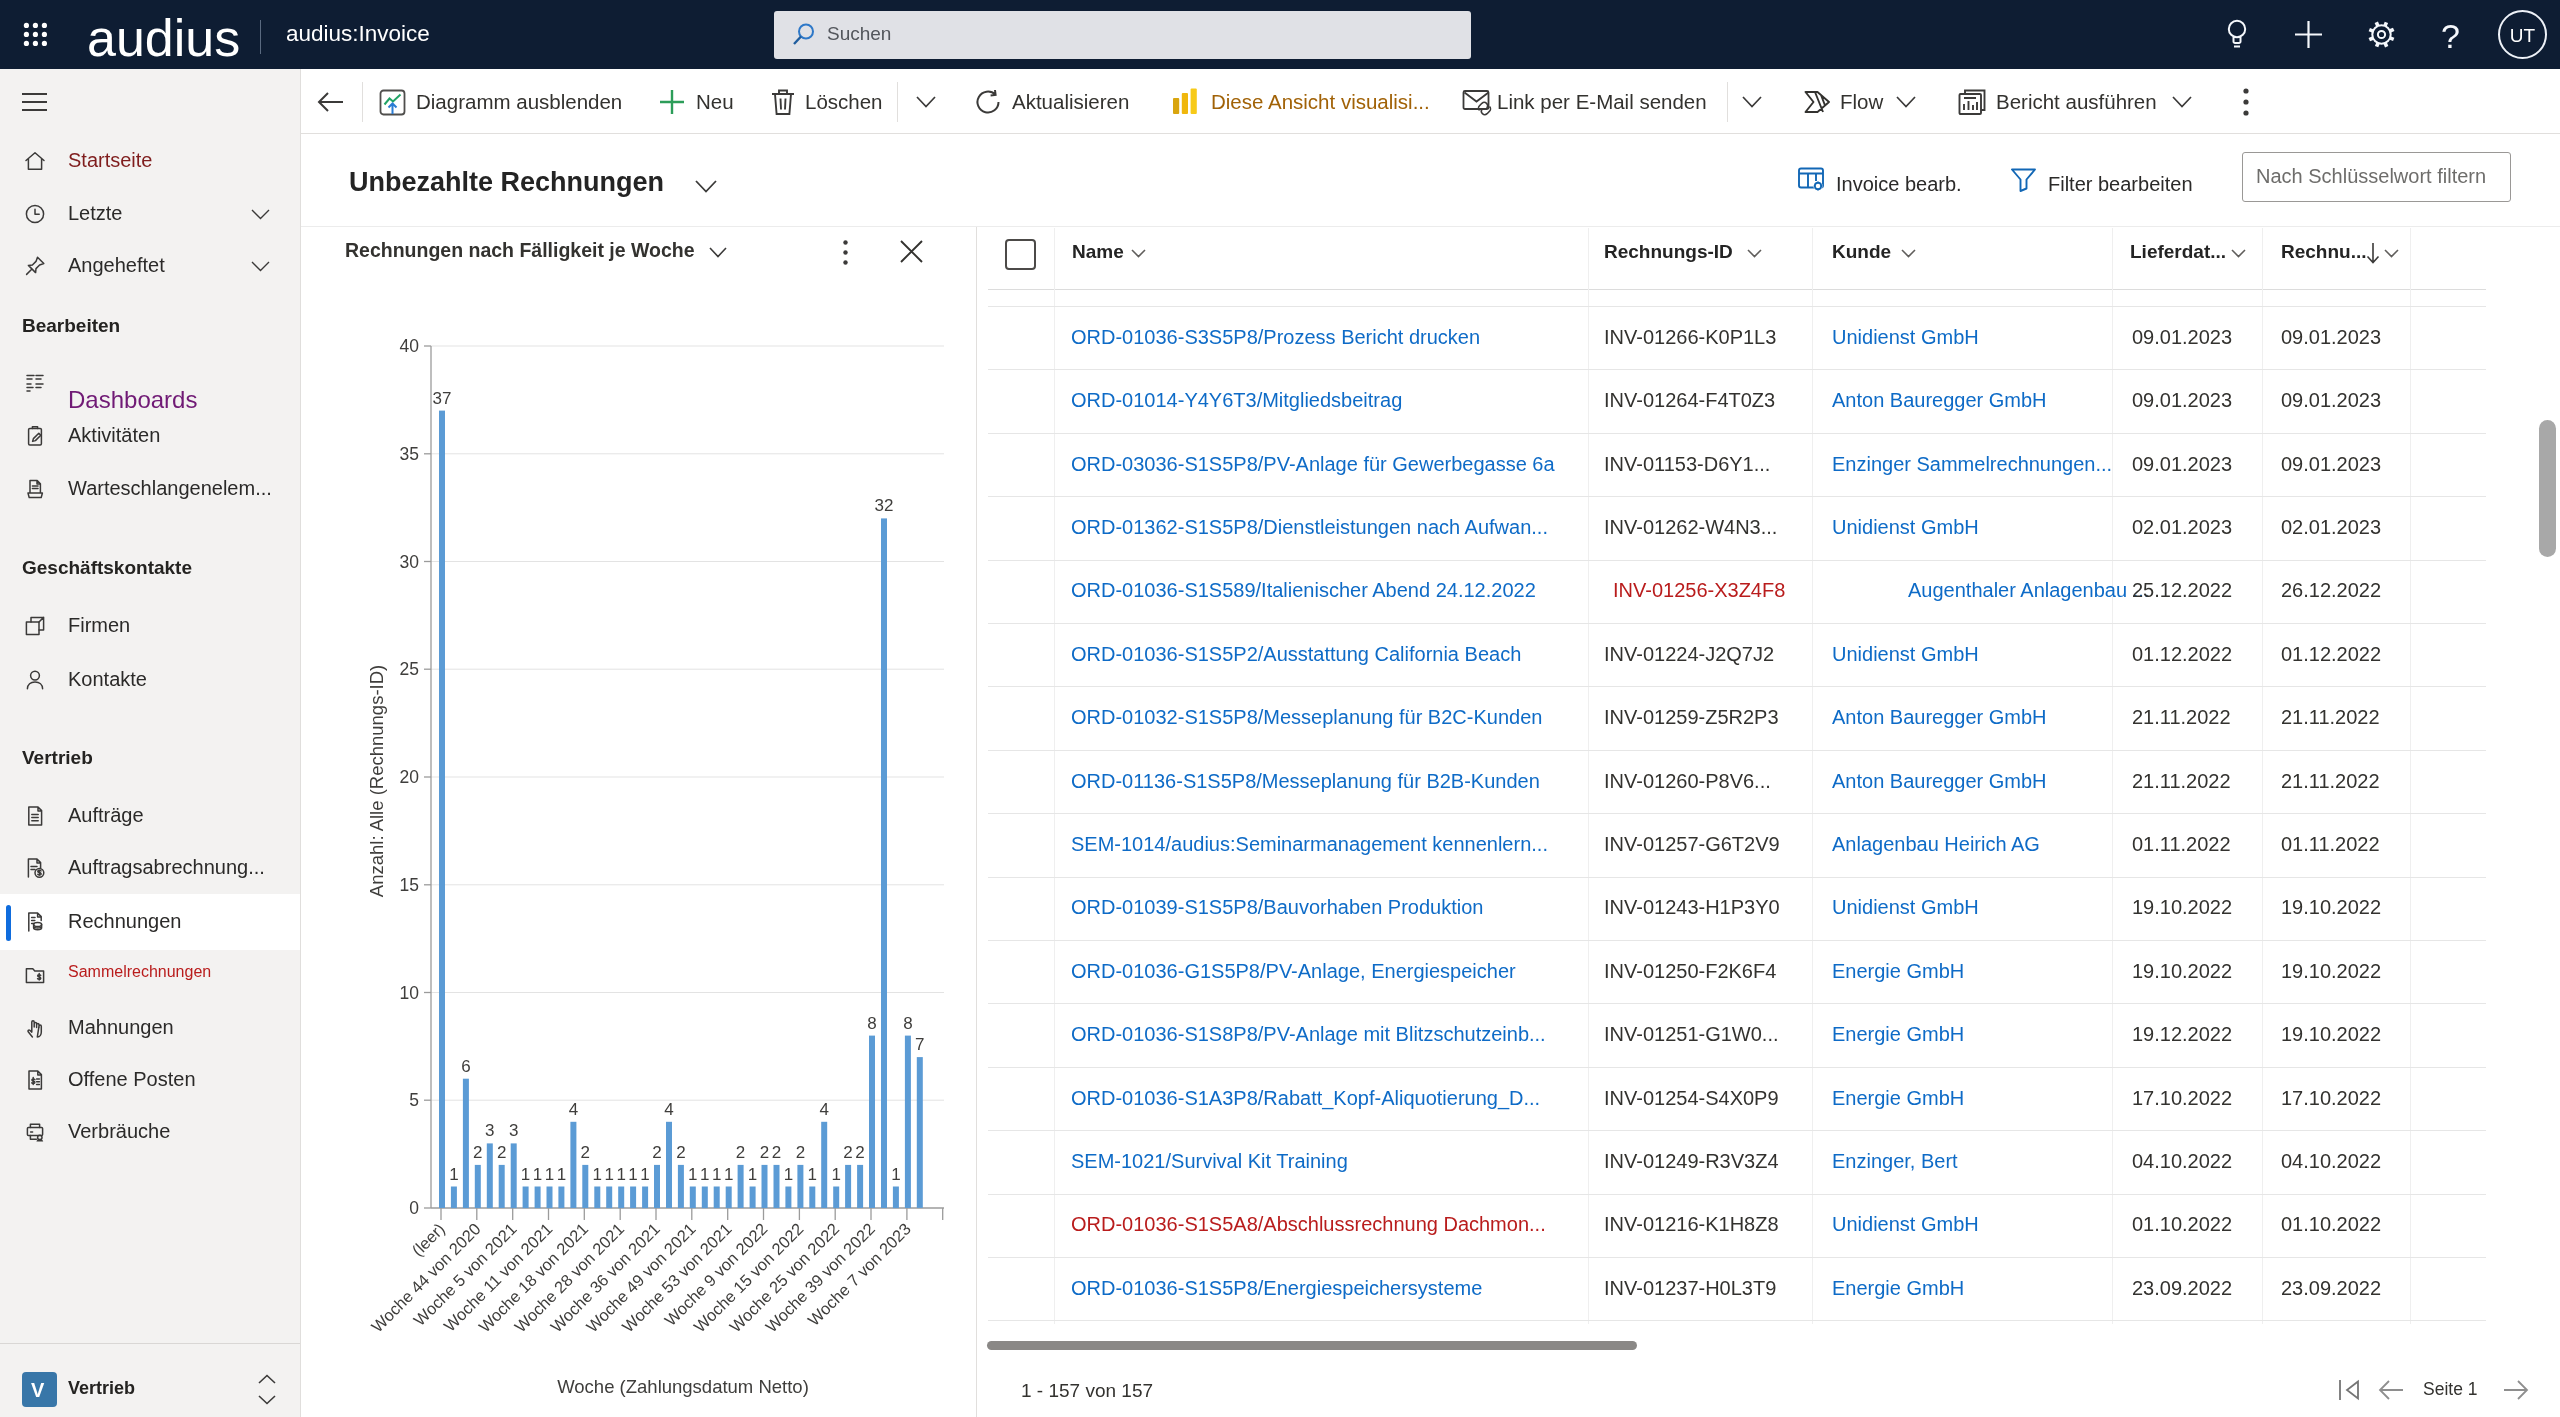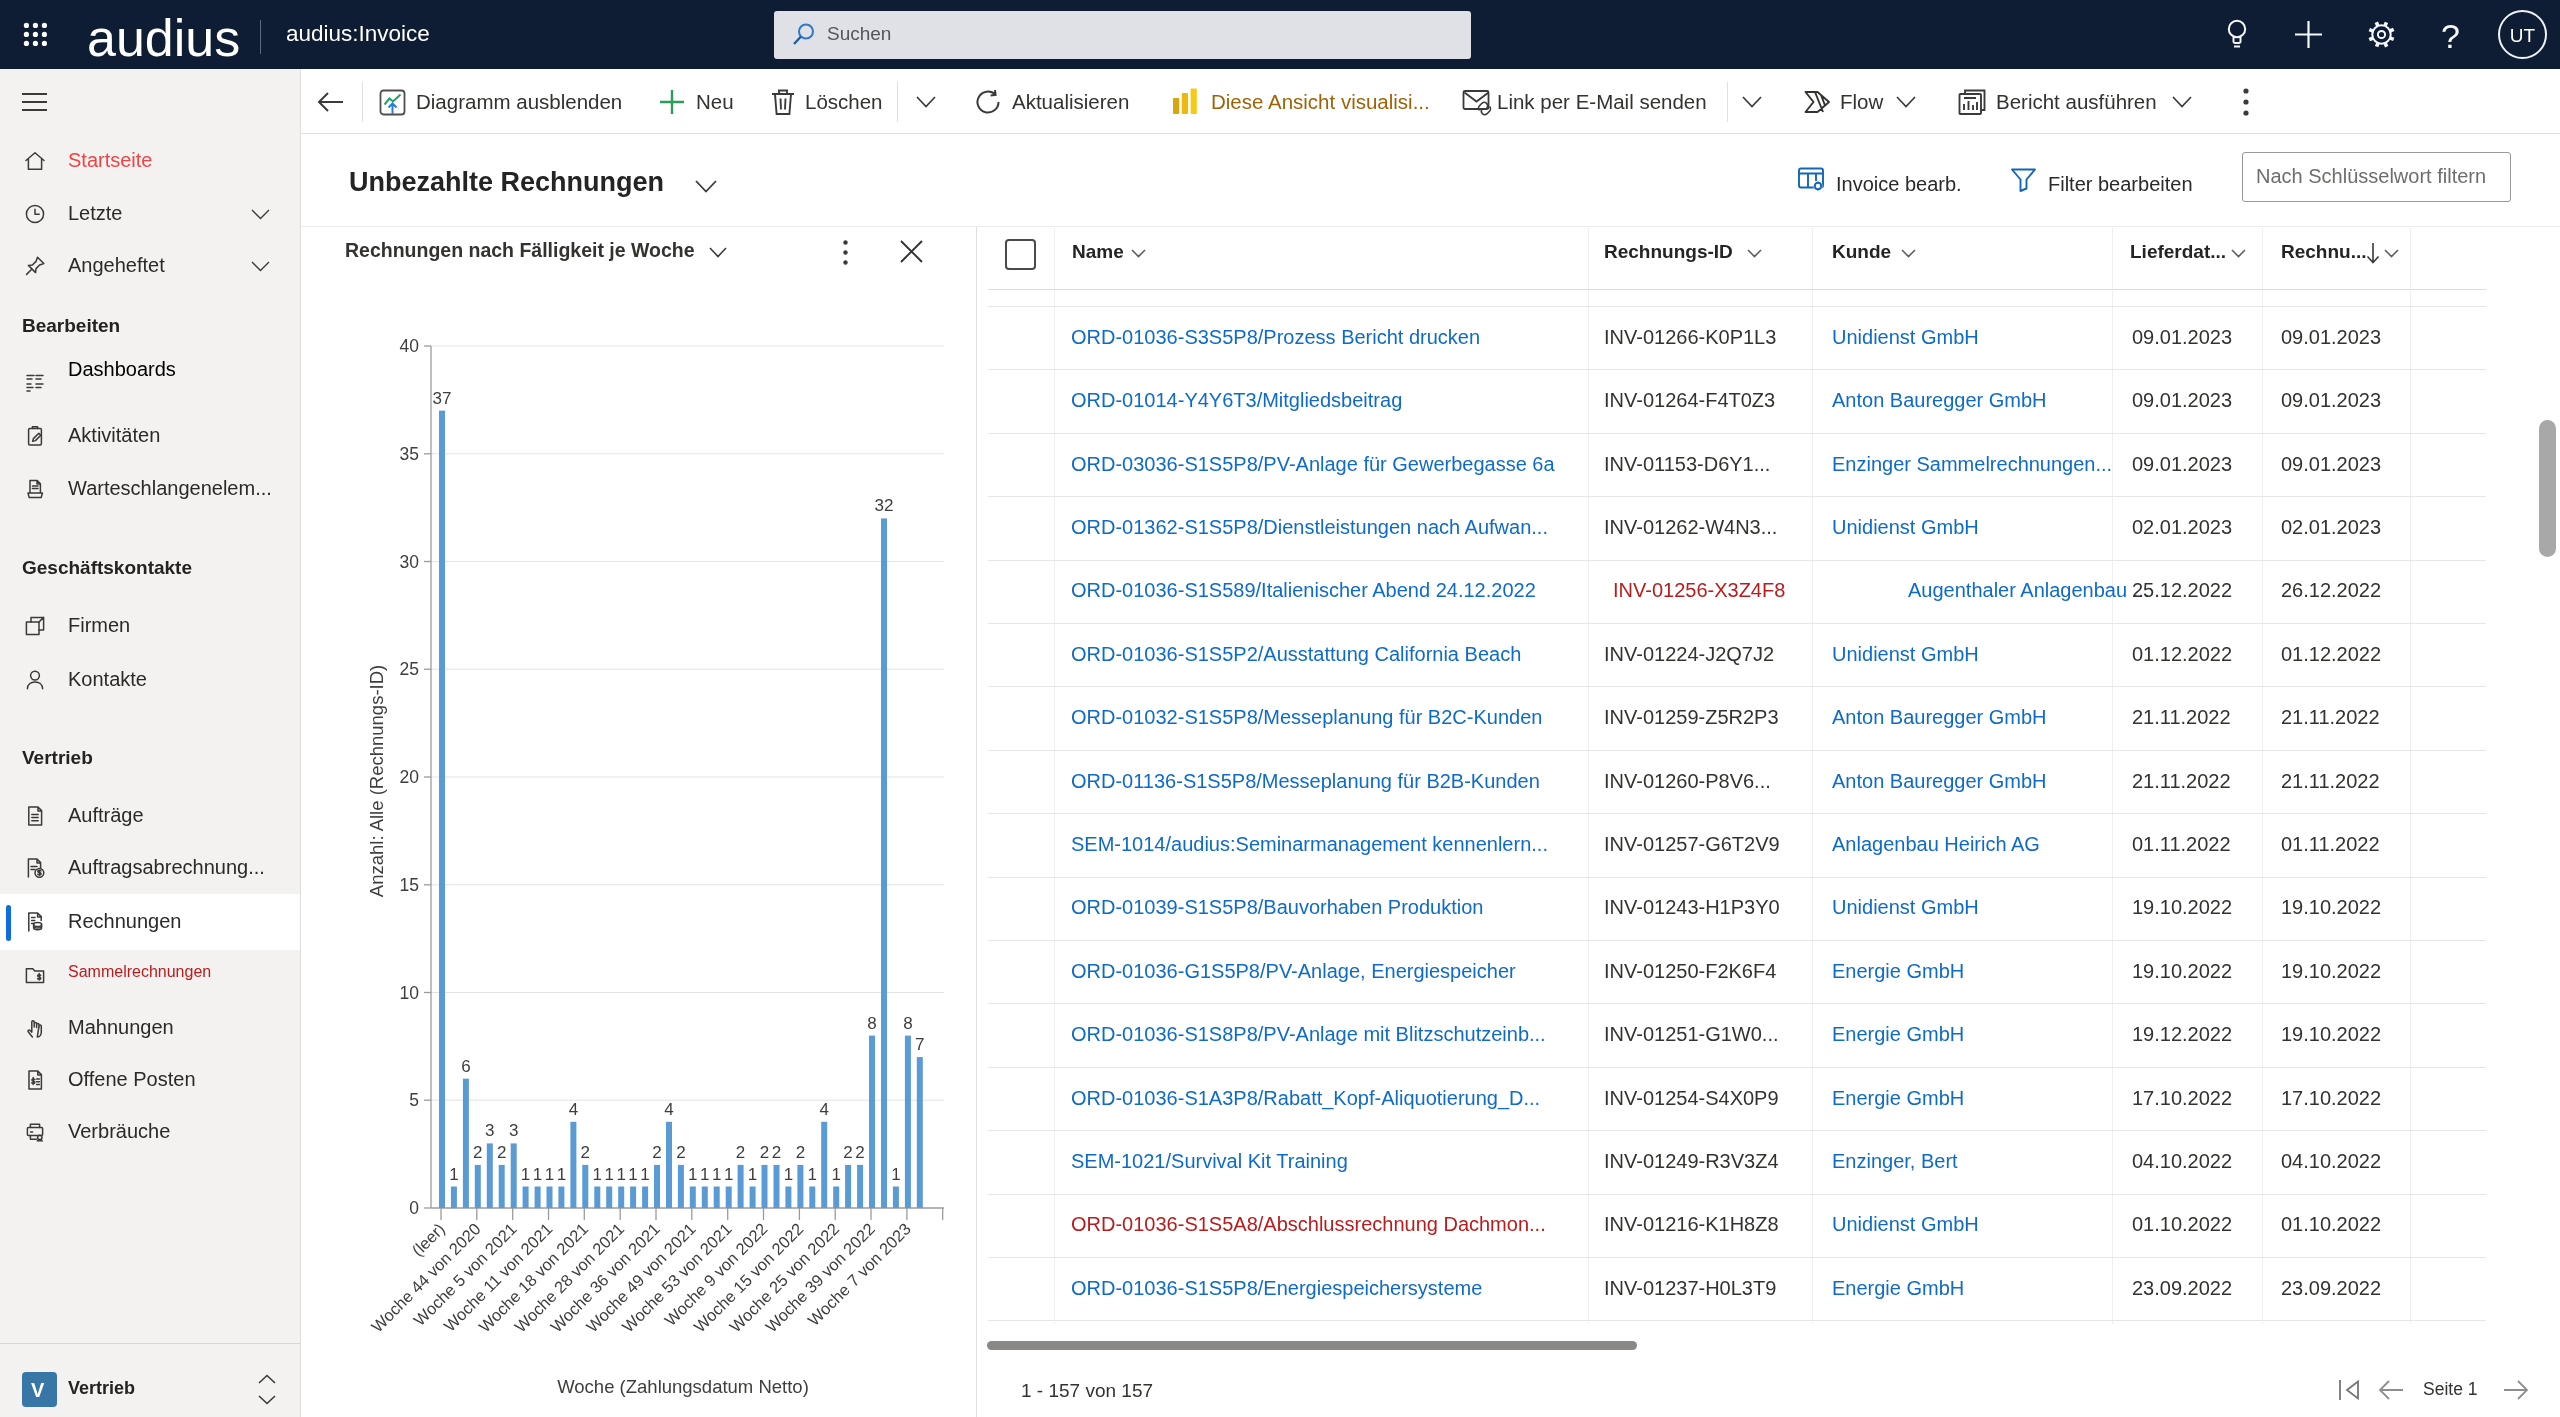--- a/index.html
+++ b/index.html
@@ -63,41 +63,41 @@
 <div class="abs" style="left:0;top:69px;width:301px;height:1348px;background:#f3f2f1;border-right:1px solid #e0dedc"></div>
 <svg class="abs" style="left:22px;top:92px" width="25" height="20" viewBox="0 0 25 20" stroke="#3b3a39" stroke-width="2">
  <path d="M0 2 H25 M0 10 H25 M0 18 H25"></path>
     </svg>
 <div class="abs" style="left:0;top:894px;width:300px;height:56px;background:#fff"></div>
 <div class="abs" style="left:6px;top:905px;width:5px;height:36px;border-radius:3px;background:#0f6cdd"></div>
 
 <svg class="abs" style="left:23px;top:149px" width="24" height="24" viewBox="0 0 24 24" fill="none" stroke="#3b3a39" stroke-width="1.5" stroke-linejoin="round" stroke-linecap="round">
       <path d="M3 11.5 L12 3.8 L21 11.5 M5.4 9.6 V20.2 H18.6 V9.6"></path>
     </svg>
-<div class="t" style="left:68px;top:149px;font-size:20px;color:#ef4444">Startseite</div>
+<div class="t" style="left:68px;top:149px;font-size:20px;color:#7f1d1d">Startseite</div>
 <svg class="abs" style="left:23px;top:202px" width="24" height="24" viewBox="0 0 24 24" fill="none" stroke="#3b3a39" stroke-width="1.5" stroke-linejoin="round" stroke-linecap="round">
       <circle cx="12" cy="12" r="8.6"></circle>
       <path d="M12 7.2 V12.3 H16.2"></path>
     </svg>
 <div class="t" style="left:68px;top:202px;font-size:20px;color:#2b2a29">Letzte</div>
 <svg class="abs" style="left:251px;top:209px" width="19" height="11" viewBox="0 0 19 11" fill="none" stroke="#3b3a39" stroke-width="1.4">
       <path d="M1 1 L9.5 9.5 L18 1"></path>
     </svg>
 <svg class="abs" style="left:23px;top:254px" width="24" height="24" viewBox="0 0 24 24" fill="none" stroke="#3b3a39" stroke-width="1.5" stroke-linejoin="round" stroke-linecap="round">
       <path d="M14.5 3.2 L20.8 9.5 L16.6 11 L13 14.6 L12.6 18.6 L5.4 11.4 L9.4 11 L13 7.4 Z M8.2 15.8 L3.6 20.4"></path>
     </svg>
 <div class="t" style="left:68px;top:254px;font-size:20px;color:#2b2a29">Angeheftet</div>
 <svg class="abs" style="left:251px;top:261px" width="19" height="11" viewBox="0 0 19 11" fill="none" stroke="#3b3a39" stroke-width="1.4">
       <path d="M1 1 L9.5 9.5 L18 1"></path>
     </svg>
 <div class="t" style="left:22px;top:315px;font-size:19px;font-weight:700;color:#242321">Bearbeiten</div>
 <svg class="abs" style="left:23px;top:371px" width="24" height="24" viewBox="0 0 24 24" fill="none" stroke="#3b3a39" stroke-width="1.5" stroke-linejoin="round" stroke-linecap="round">
       <path d="M4 4.5 H11 M4 8 H9 M13 4.5 H20 M13 8 H18 M4 13 h4 M4 16.5 h6 M4 20 h3 M13 13 h7 M13 16.5 h5"></path>
     </svg>
-<div class="t" style="left:68px;top:358px;font-size:20px;color:#000000">Dashboards</div>
+<div class="t" style="left:68px;top:386px;font-size:24px;color:#701a75">Dashboards</div>
 <svg class="abs" style="left:23px;top:424px" width="24" height="24" viewBox="0 0 24 24" fill="none" stroke="#3b3a39" stroke-width="1.5" stroke-linejoin="round" stroke-linecap="round">
       <rect x="5.6" y="4.4" width="12.8" height="16.6" rx="1.2"></rect>
       <path d="M9.4 4.4 V2.8 H14.6 V4.4 M15.8 9.2 L10.4 14.6 L9.6 17.4 L12.4 16.6 L17.8 11.2 Z"></path>
     </svg>
 <div class="t" style="left:68px;top:424px;font-size:20px;color:#2b2a29">Aktivitäten</div>
 <svg class="abs" style="left:23px;top:477px" width="24" height="24" viewBox="0 0 24 24" fill="none" stroke="#3b3a39" stroke-width="1.5" stroke-linejoin="round" stroke-linecap="round">
       <path d="M7 16 V3.6 H14.2 L17.4 6.8 V16 M14 3.6 V7 H17.4 M9.4 9 h5.6 M9.4 11.6 h5.6 M5 16 h14.4 l-1.2 4.6 H6.2 Z"></path>
     </svg>
 <div class="t" style="left:68px;top:477px;font-size:20px;color:#2b2a29">Warteschlangenelem...</div>
 <div class="t" style="left:22px;top:557px;font-size:19px;font-weight:700;color:#242321">Geschäftskontakte</div>

